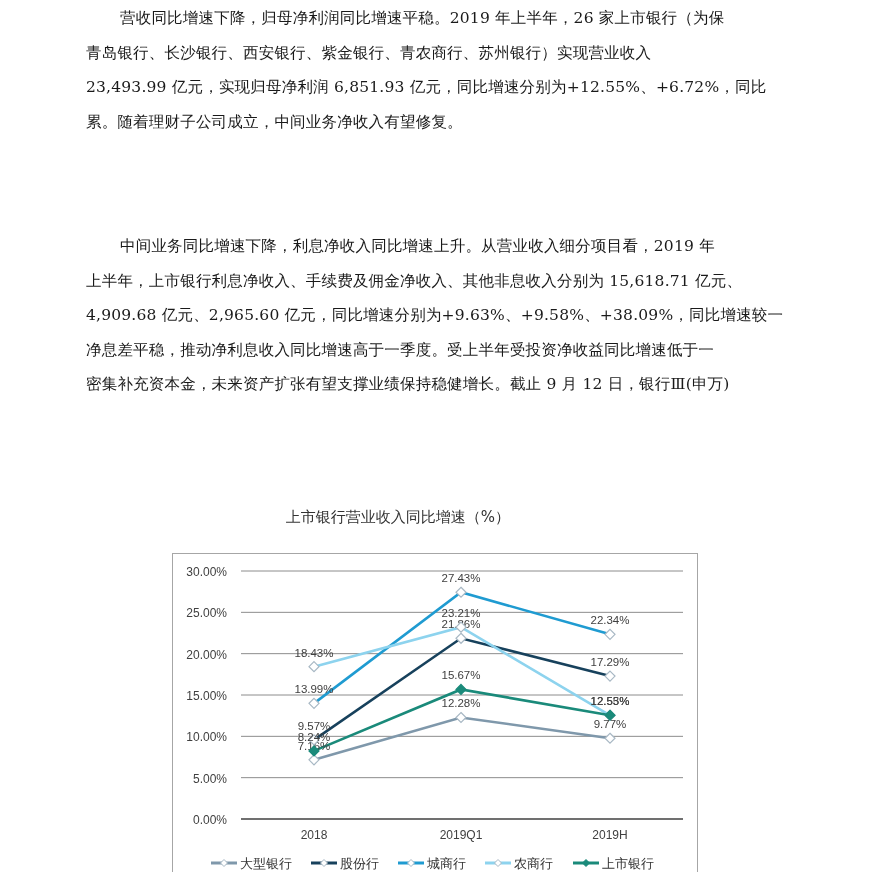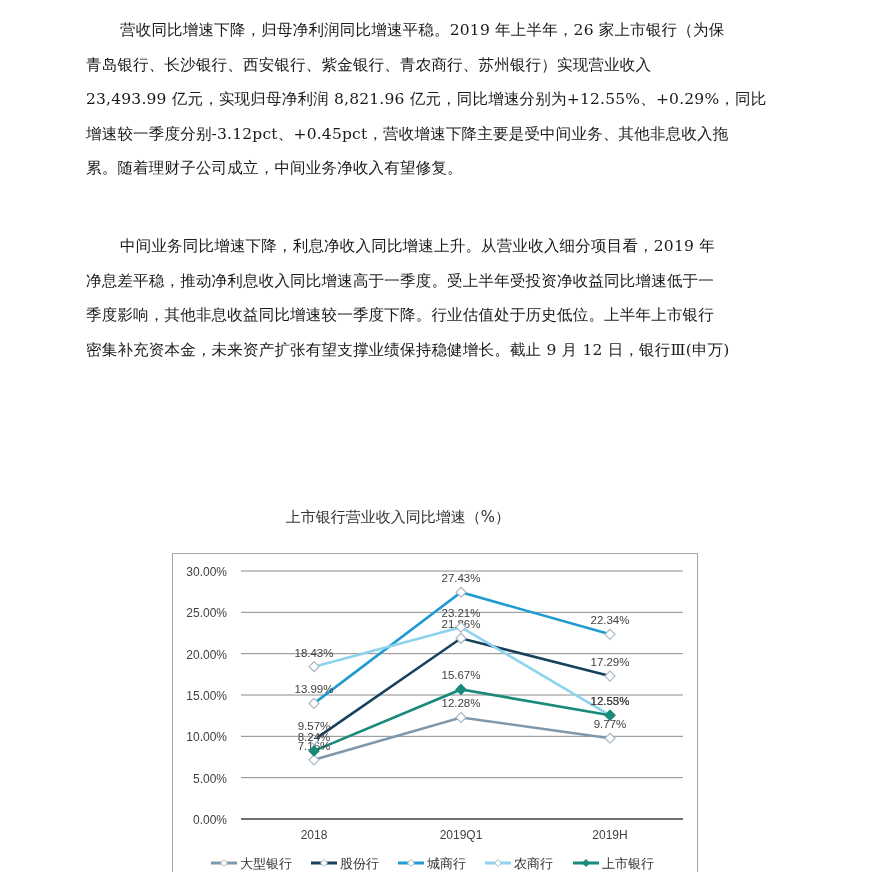--- a/index.html
+++ b/index.html
@@ -2,42 +2,42 @@
 <html><head>
 <meta charset="utf-8">
 <style>
   html, body { margin: 0; padding: 0; background: #ffffff; }
   body { width: 872px; height: 872px; overflow: hidden; position: relative;
          font-family: "DejaVu Serif", "Liberation Serif", serif; color: #1a1a1a; }
   .para { position: absolute; left: 86px; width: 712px; font-size: 15.5px; line-height: 34.6px;
           letter-spacing: 0.2px; margin: 0; }
   .para .line { display: block; white-space: nowrap; }
   .para .line.indent { padding-left: 34px; }
-  #p1 { top: 13px; }
+  #p1 { top: 1px; }
   #p2 { top: 229px; }
   .chart-title { position: absolute; top: 508px; left: 0; width: 796px; text-align: center;
                  font-size: 15px; color: #333; font-family: "DejaVu Sans", sans-serif; }
   .chart-box { position: absolute; left: 172px; top: 553px; width: 524px; height: 330px;
                border: 1px solid #a6a6a6; background: #fff; }
   svg text { font-family: "Liberation Sans", "DejaVu Sans", sans-serif; }
 </style>
 </head>
 <body>
 
 <div id="p1" class="para">
     <span class="line indent">营收同比增速下降，归母净利润同比增速平稳。2019 年上半年，26 家上市银行（为保</span>
     <span class="line">青岛银行、长沙银行、西安银行、紫金银行、青农商行、苏州银行）实现营业收入</span>
-    <span class="line">23,493.99 亿元，实现归母净利润 8,821.96 亿元，同比增速分别为+12.55%、+0.29%，同比</span>
-    <span class="line">增速较一季度分别-3.12pct、+0.45pct，营收增速下降主要是受中间业务、其他非息收入拖</span>
+    <span class="line">23,493.99 亿元，实现归母净利润 6,851.93 亿元，同比增速分别为+12.55%、+6.72%，同比</span>
     <span class="line">累。随着理财子公司成立，中间业务净收入有望修复。</span>
   </div>
 <div id="p2" class="para">
     <span class="line indent">中间业务同比增速下降，利息净收入同比增速上升。从营业收入细分项目看，2019 年</span>
+    <span class="line">上半年，上市银行利息净收入、手续费及佣金净收入、其他非息收入分别为 15,618.71 亿元、</span>
+    <span class="line">4,909.68 亿元、2,965.60 亿元，同比增速分别为+9.63%、+9.58%、+38.09%，同比增速较一</span>
     <span class="line">净息差平稳，推动净利息收入同比增速高于一季度。受上半年受投资净收益同比增速低于一</span>
-    <span class="line">季度影响，其他非息收益同比增速较一季度下降。行业估值处于历史低位。上半年上市银行</span>
     <span class="line">密集补充资本金，未来资产扩张有望支撑业绩保持稳健增长。截止 9 月 12 日，银行Ⅲ(申万)</span>
   </div>
 
 <div class="chart-title">上市银行营业收入同比增速（%）</div>
 
 <div class="chart-box">
   <svg id="chart-svg" width="524" height="330" viewBox="0 0 524 330" xmlns="http://www.w3.org/2000/svg">
       <line x1="68" x2="510" y1="265" y2="265" stroke="#404040" stroke-width="1.3"></line>
       <text x="54" y="270" text-anchor="end" font-size="12" fill="#404040">0.00%</text>
       <line x1="68" x2="510" y1="223.66666666666669" y2="223.66666666666669" stroke="#8c8c8c" stroke-width="1"></line>

